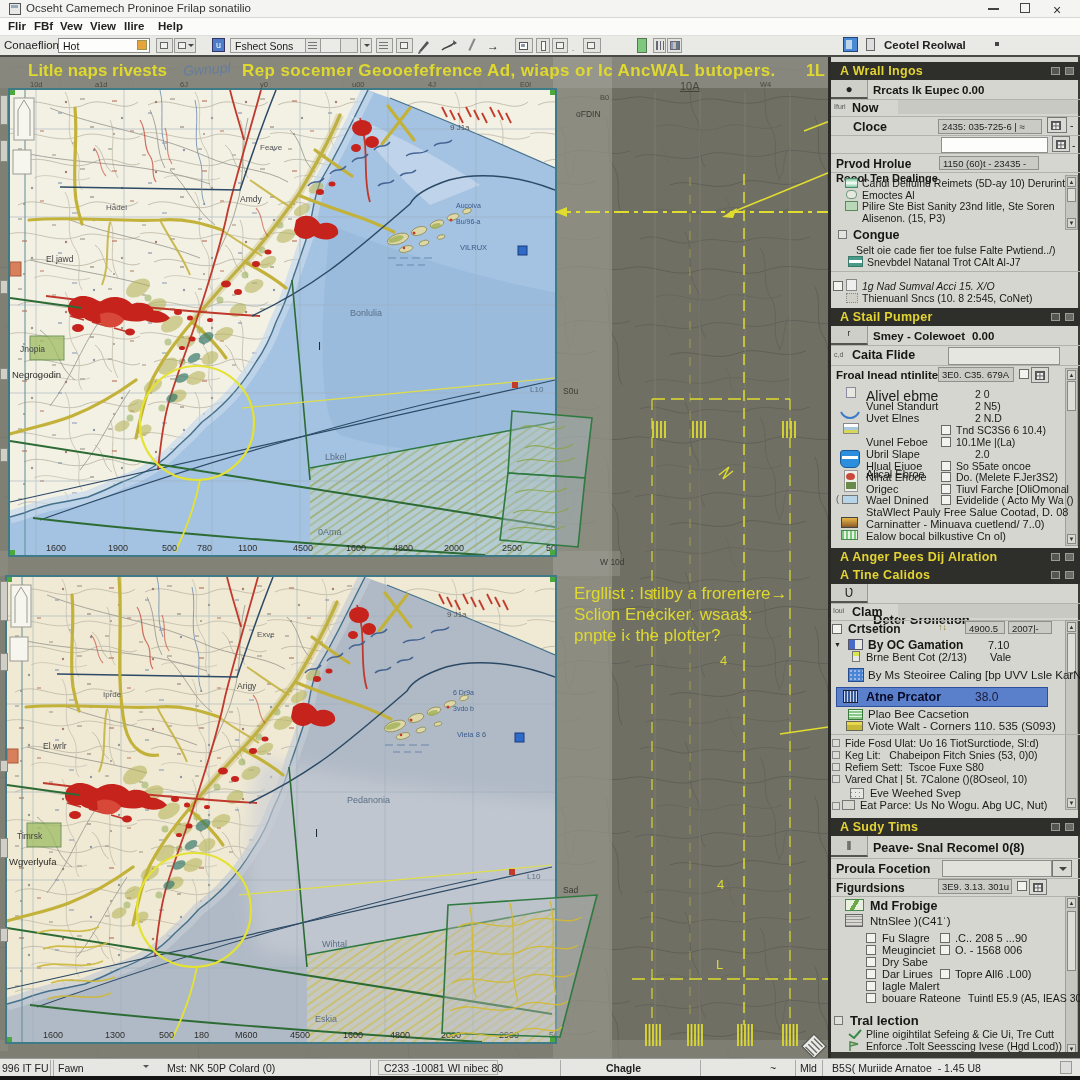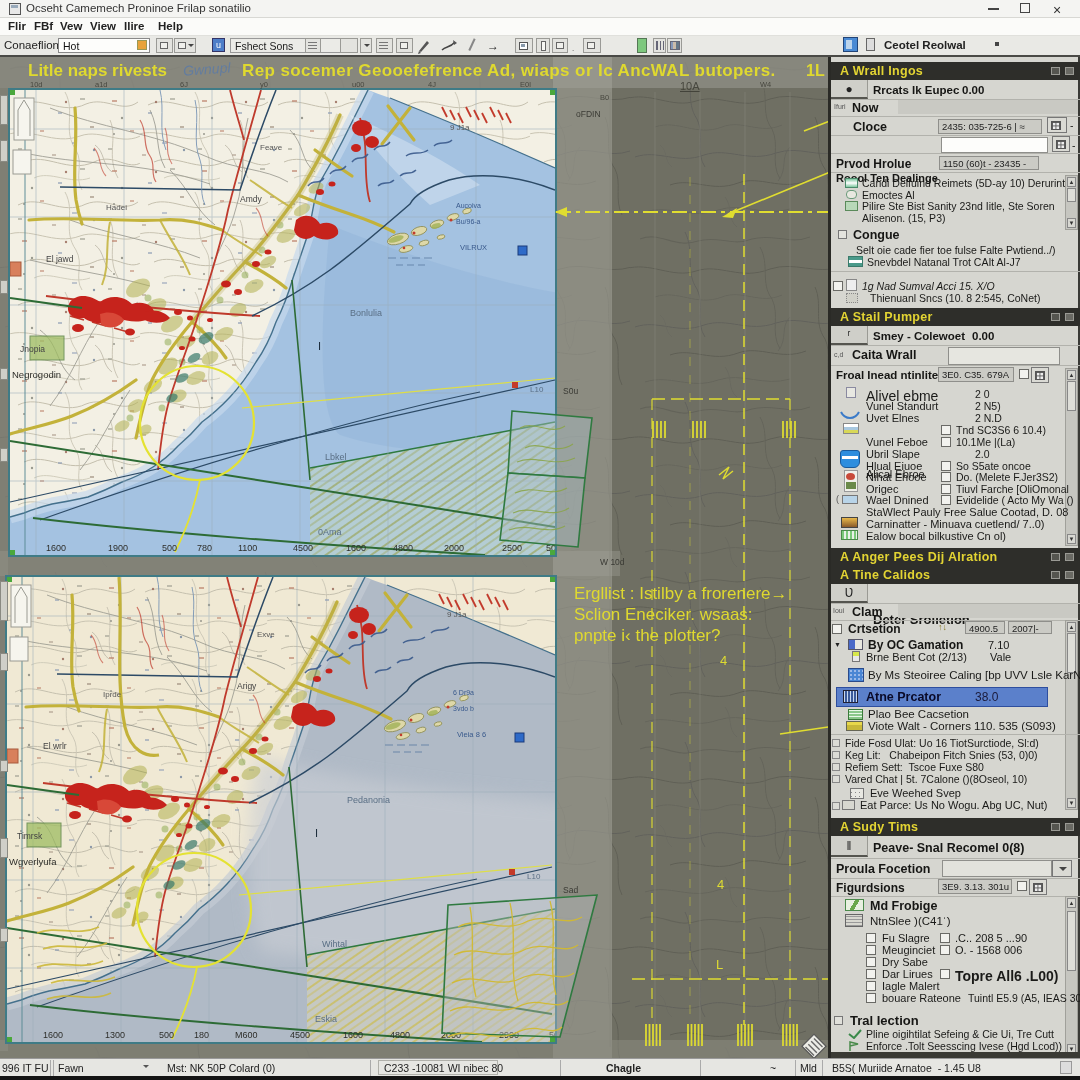--- a/index.html
+++ b/index.html
@@ -840,30 +840,30 @@
 <div class="abs" style="left:838px;top:230px;width:9px;height:9px;border:1px solid #777;background:#e4e4de;"></div>
 <div class="abs lbl" style="left:853px;top:228px;font-size:12.5px;">Congue</div>
 <div class="abs sm" style="left:856px;top:244px;">Selt oie cade fier toe fulse Falte Pwtiend../)</div>
 <div class="abs" style="left:848px;top:256px;width:15px;height:11px;background:repeating-linear-gradient(#4a9a8a 0,#4a9a8a 3px,#fff 3px,#fff 6px);border:1px solid #3a7a6a;"></div>
 <div class="abs sm" style="left:867px;top:256px;">Snevbdel Natanal Trot CAIt Al-J7</div>
 <div class="sep" style="top:271px;"></div>
 <div class="cb" style="left:833px;top:281px;"></div>
 <div class="abs" style="left:846px;top:279px;width:11px;height:12px;background:#eee;border:1px solid #888;"></div>
 <div class="abs sm" style="left:862px;top:280px;font-style:italic;">1g Nad Sumval Acci 15. X/O</div>
 <div class="abs" style="left:846px;top:293px;width:12px;height:10px;background:#d0d0c8;border:1px dotted #888;"></div>
-<div class="abs sm" style="left:862px;top:292px;margin-left:8px;">Thienuanl Sncs (10. 8 2:545, CoNet)</div>
+<div class="abs sm" style="left:862px;top:292px;">Thienuanl Sncs (10. 8 2:545, CoNet)</div>
 <div class="hdr" style="top:308px;">A Stail Pumper</div>
 <div class="hic" style="left:1051px;top:313px;"></div>
 <div class="hic" style="left:1065px;top:313px;background:#6a6a64;"></div>
 <div class="abs" style="left:831px;top:326px;width:37px;height:19px;background:#cfcfc9;border-right:1px solid #9a9a94;border-bottom:2px solid #55554f;text-align:center;font-size:12px;color:#222;line-height:19px;">ʳ</div>
 <div class="abs lbl" style="left:873px;top:330px;font-size:11.5px;">Smey - Colewoet</div>
 <div class="abs lbl" style="left:972px;top:330px;font-size:11.5px;">0.00</div>
 <div class="sep" style="top:345px;"></div>
 <div class="abs sm" style="left:834px;top:351px;font-size:7px;color:#555;">c,d</div>
-<div class="abs lbl" style="left:852px;top:348px;font-size:12.5px;">Caita Wrall</div>
+<div class="abs lbl" style="left:852px;top:348px;font-size:12.5px;">Caita Flide</div>
 <div class="abs" style="left:948px;top:347px;width:112px;height:18px;background:#e6e6e0;border:1px solid #8f8f8b;font-size:9.5px;color:#222;padding:1px 3px;white-space:nowrap;overflow:hidden;"></div>
 <div class="sep" style="top:365px;"></div>
 <div class="abs lbl" style="left:836px;top:369px;font-size:11.5px;">Froal Inead ntinlite</div>
 <div class="vbox" style="left:938px;top:367px;width:76px;height:15px;">3E0. C35. 679A</div>
 <div class="cb" style="left:1019px;top:369px;"></div>
 <div class="abs" style="left:1031px;top:367px;width:18px;height:16px;background:#dadad4;border:1px solid #777;">
     <div class="abs" style="left:3px;top:3px;width:10px;height:9px;background:#eee;border:1px solid #555;background-image:linear-gradient(#555 1px,transparent 1px),linear-gradient(90deg,#555 1px,transparent 1px);background-size:3.5px 3.5px;"></div>
   </div>
 <div class="abs" style="left:1065px;top:368px;width:13px;height:178px;background:#c6c6c0;border:1px solid #a0a09a;">
     <div class="abs" style="left:1px;top:1px;width:9px;height:10px;background:#d8d8d2;border:1px solid #888;font-size:6px;text-align:center;line-height:9px;color:#333;">▲</div>
@@ -1001,21 +1001,21 @@
 <div class="abs sm" style="left:955px;top:932px;font-size:11px;">.C..  208 5 ...90</div>
 <div class="cb" style="left:866px;top:945px;"></div>
 <div class="abs sm" style="left:882px;top:944px;font-size:11px;">Meuginciet</div>
 <div class="cb" style="left:940px;top:945px;"></div>
 <div class="abs sm" style="left:955px;top:944px;font-size:11px;">O. - 1568 006</div>
 <div class="cb" style="left:866px;top:957px;"></div>
 <div class="abs sm" style="left:882px;top:956px;font-size:11px;">Dry Sabe</div>
 <div class="cb" style="left:866px;top:969px;"></div>
 <div class="abs sm" style="left:882px;top:968px;font-size:11px;">Dar Lirues</div>
 <div class="cb" style="left:940px;top:969px;"></div>
-<div class="abs sm" style="left:955px;top:968px;font-size:14px;font-weight:bold;">Topre All6 .L00)</div>
+<div class="abs sm" style="left:955px;top:968px;font-size:11px;">Topre All6 .L00)</div>
 <div class="cb" style="left:866px;top:981px;"></div>
 <div class="abs sm" style="left:882px;top:980px;font-size:11px;">Iagle Malert</div>
 <div class="cb" style="left:866px;top:993px;"></div>
 <div class="abs sm" style="left:882px;top:992px;font-size:11px;text-align:right;">bouare Rateone</div>
 <div class="abs sm" style="left:968px;top:992px;font-size:10.5px;">Tuintl E5.9 (A5, IEAS 300</div>
 <div class="abs" style="left:834px;top:1016px;width:9px;height:9px;border:1px solid #777;background:#e0e0da;"></div>
 <div class="abs lbl" style="left:850px;top:1013px;font-size:13px;">Tral Iection</div>
 <svg class="abs" style="left:848px;top:1029px" width="14" height="10" viewBox="0 0 14 10">
     <path d="M1,5 L6,9 L13,1" fill="none" stroke="#3a8a4a" stroke-width="2"></path>
   </svg>

